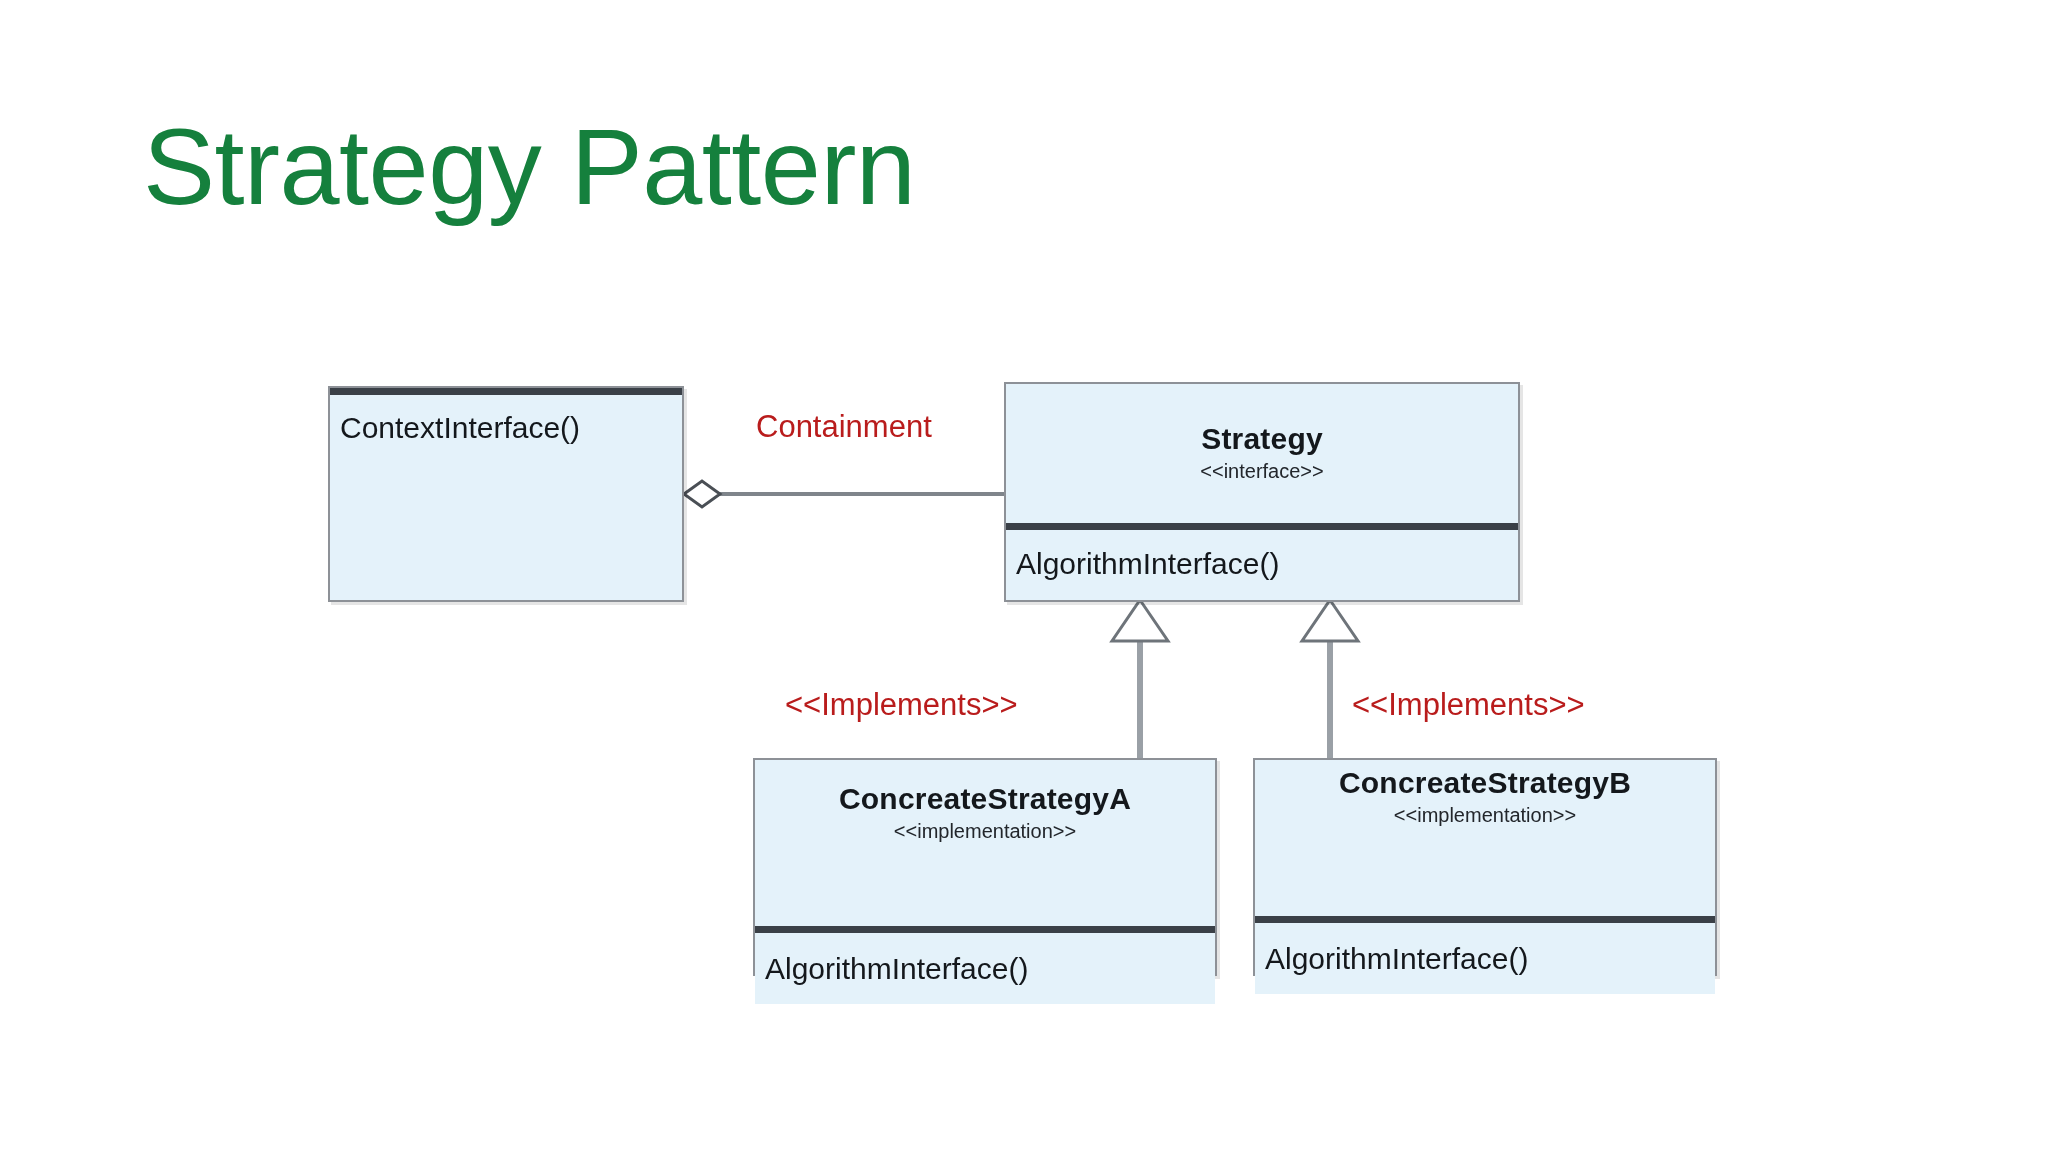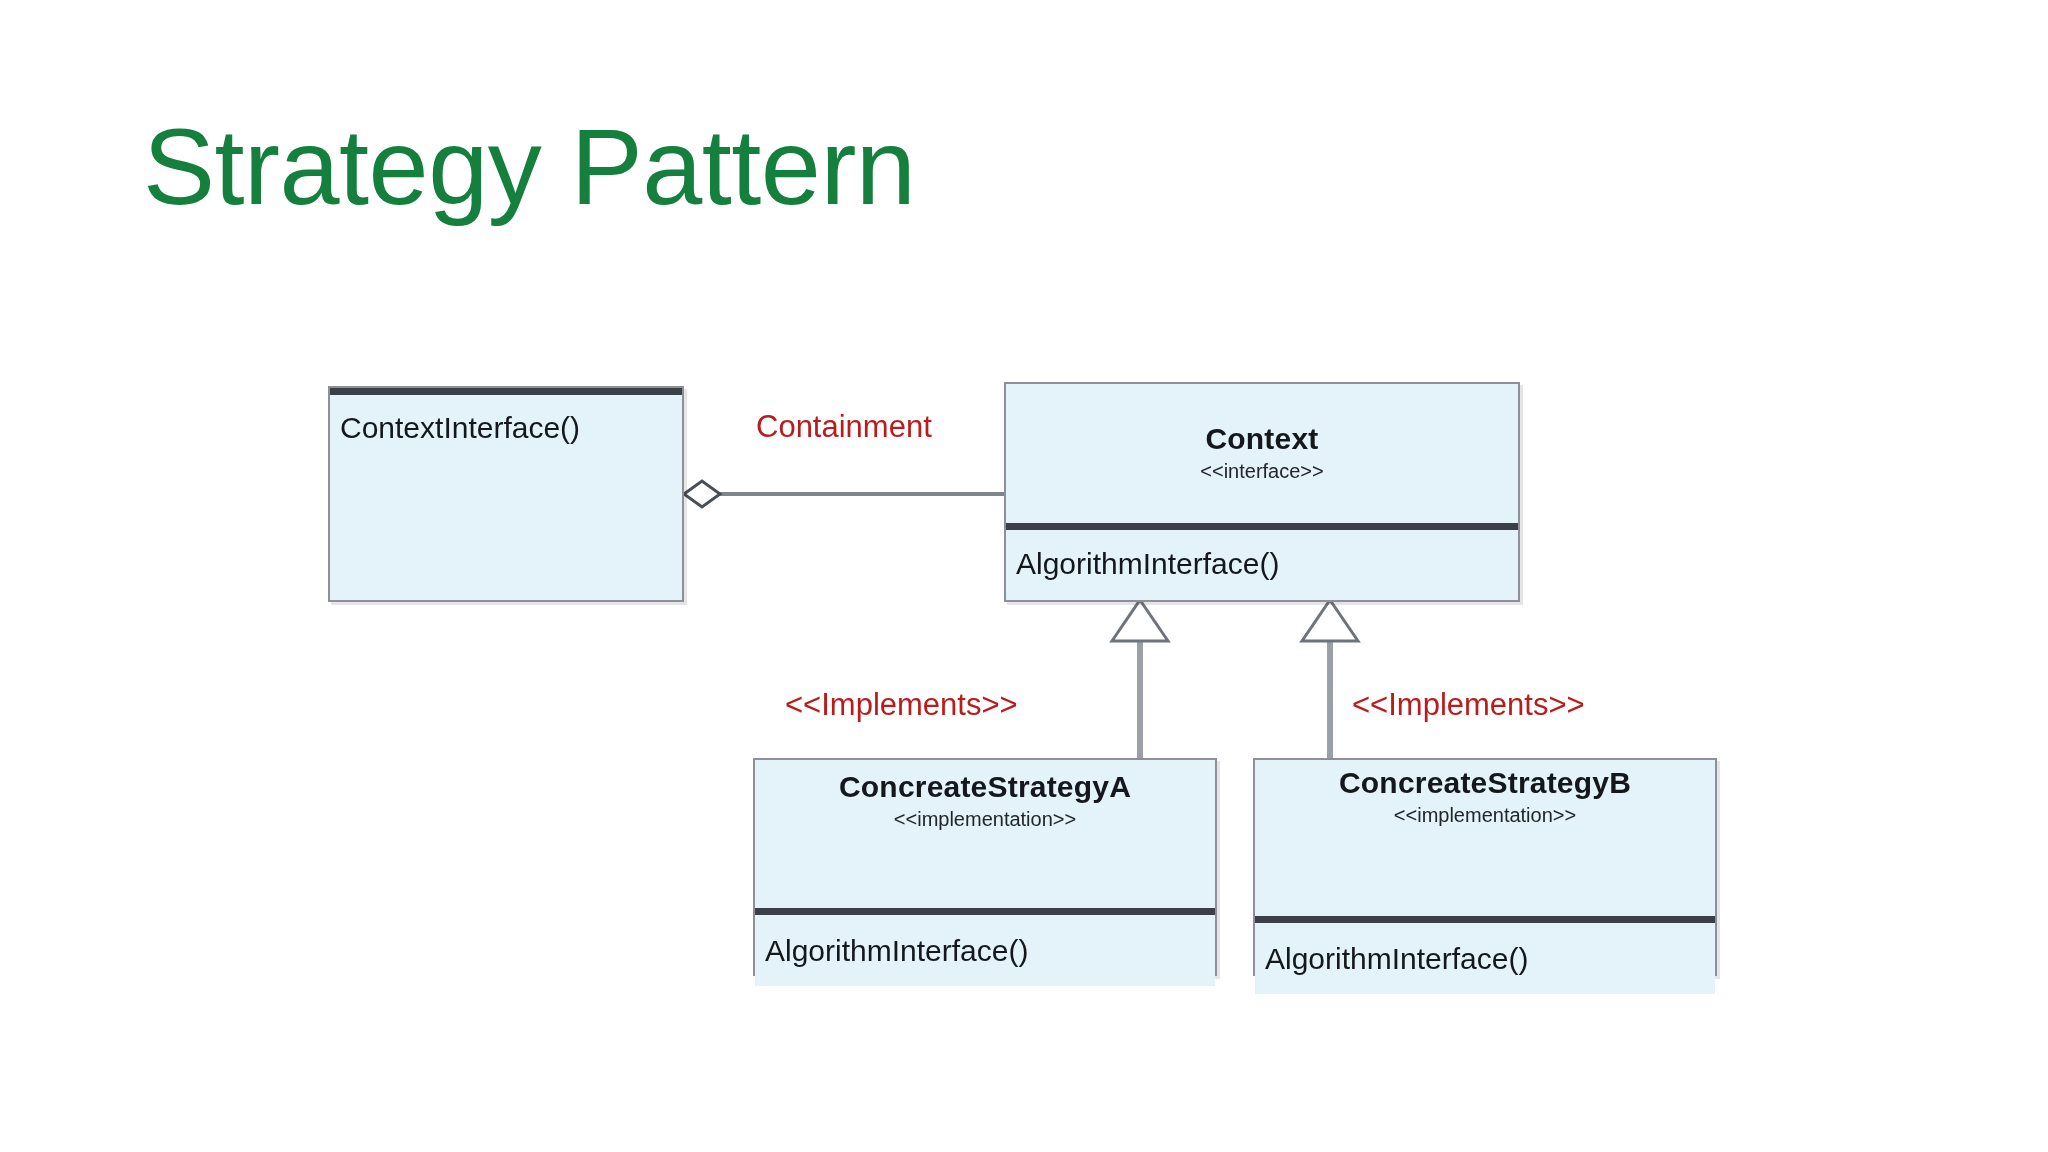--- a/index.html
+++ b/index.html
@@ -113,21 +113,21 @@
   
   #box-context  { left: 328px;  top: 386px;  width: 356px;  height: 216px; }
   #box-context  .uml-head { height: 139px; }
   #box-context  .uml-body { height: 66px; }
 
   #box-strategy { left: 1004px; top: 382px;  width: 516px;  height: 220px; }
   #box-strategy .uml-head { height: 139px; }
   #box-strategy .uml-body { height: 67px; }
 
   #box-concrete-a { left: 753px;  top: 758px;  width: 464px;  height: 218px; }
-  #box-concrete-a .uml-head { height: 148px; justify-content:flex-start; padding-top:10px; }
+  #box-concrete-a .uml-head { height: 166px; justify-content:flex-start; padding-top:22px; }
   #box-concrete-a .uml-body { height: 71px; }
 
   #box-concrete-b { left: 1253px; top: 758px;  width: 464px;  height: 218px; }
   #box-concrete-b .uml-head { height: 156px; justify-content:flex-start; padding-top:6px; }
   #box-concrete-b .uml-body { height: 71px; }
 
   
   .edge-label {
     position: absolute;
     color: #b91c1c;
@@ -166,21 +166,21 @@
 
     <div class="uml-box" id="box-context">
       <div class="uml-divider"></div>
       <div class="uml-body">
         <div class="uml-member">ContextInterface()</div>
       </div>
     </div>
 
     <div class="uml-box" id="box-strategy">
       <div class="uml-head">
-        <div class="uml-name">Context</div>
+        <div class="uml-name">Strategy</div>
         <div class="uml-stereotype">&lt;&lt;interface&gt;&gt;</div>
       </div>
       <div class="uml-divider"></div>
       <div class="uml-body">
         <div class="uml-member">AlgorithmInterface()</div>
       </div>
     </div>
 
     <div class="uml-box" id="box-concrete-a">
       <div class="uml-head">

